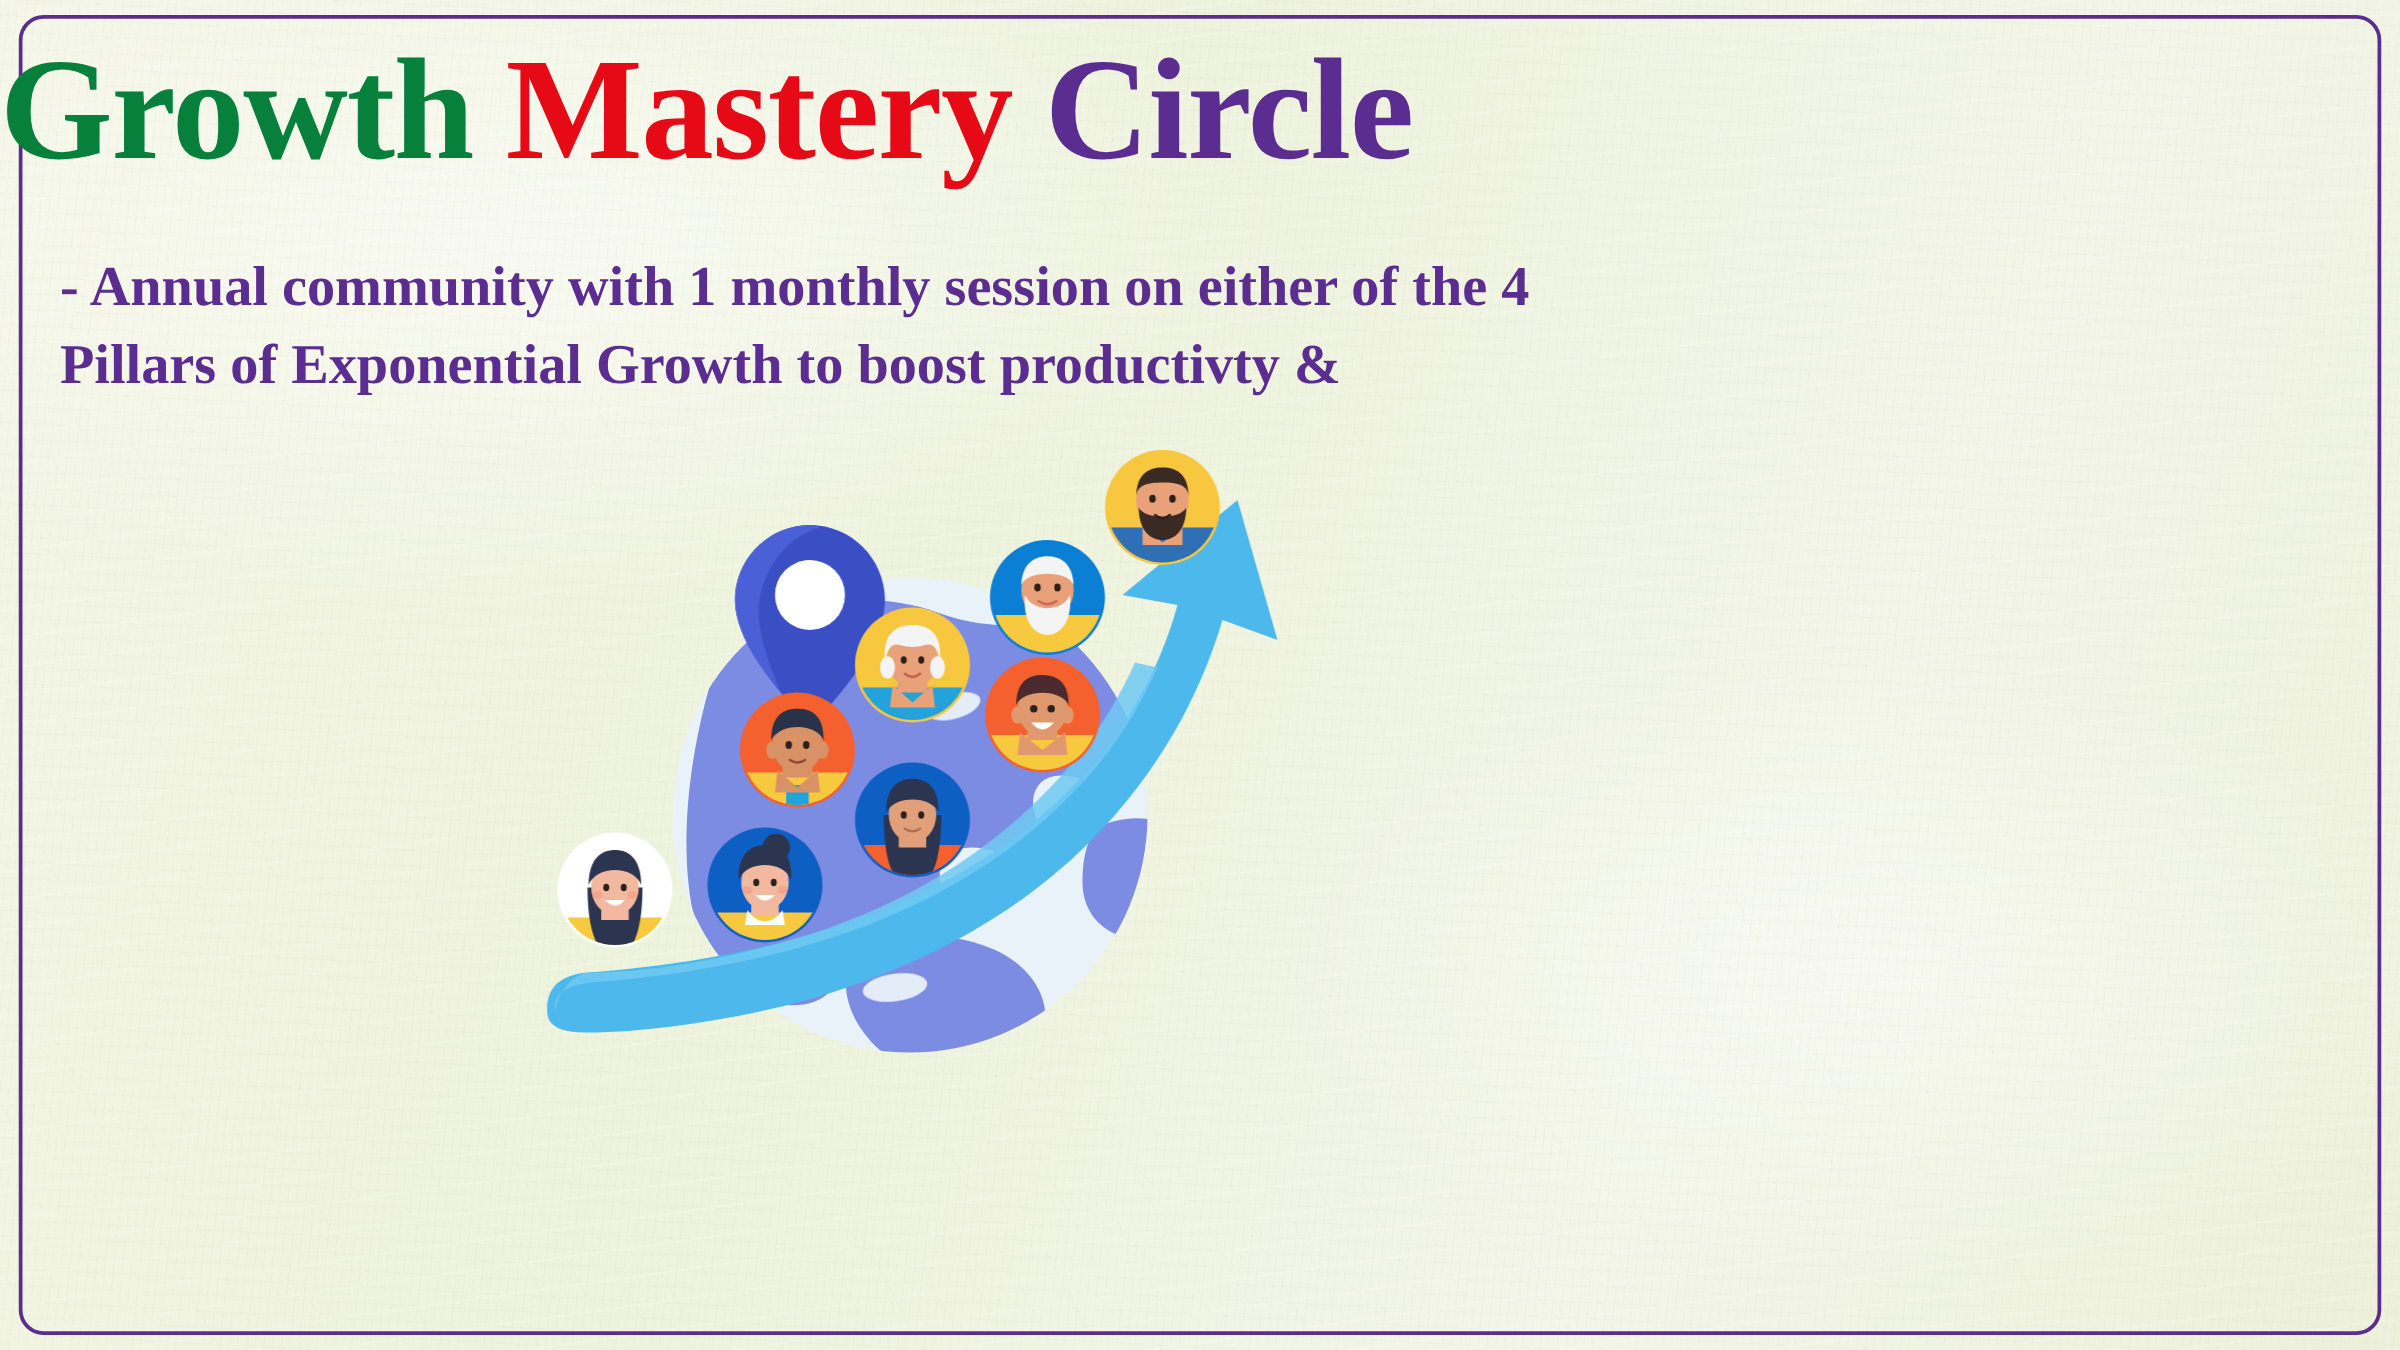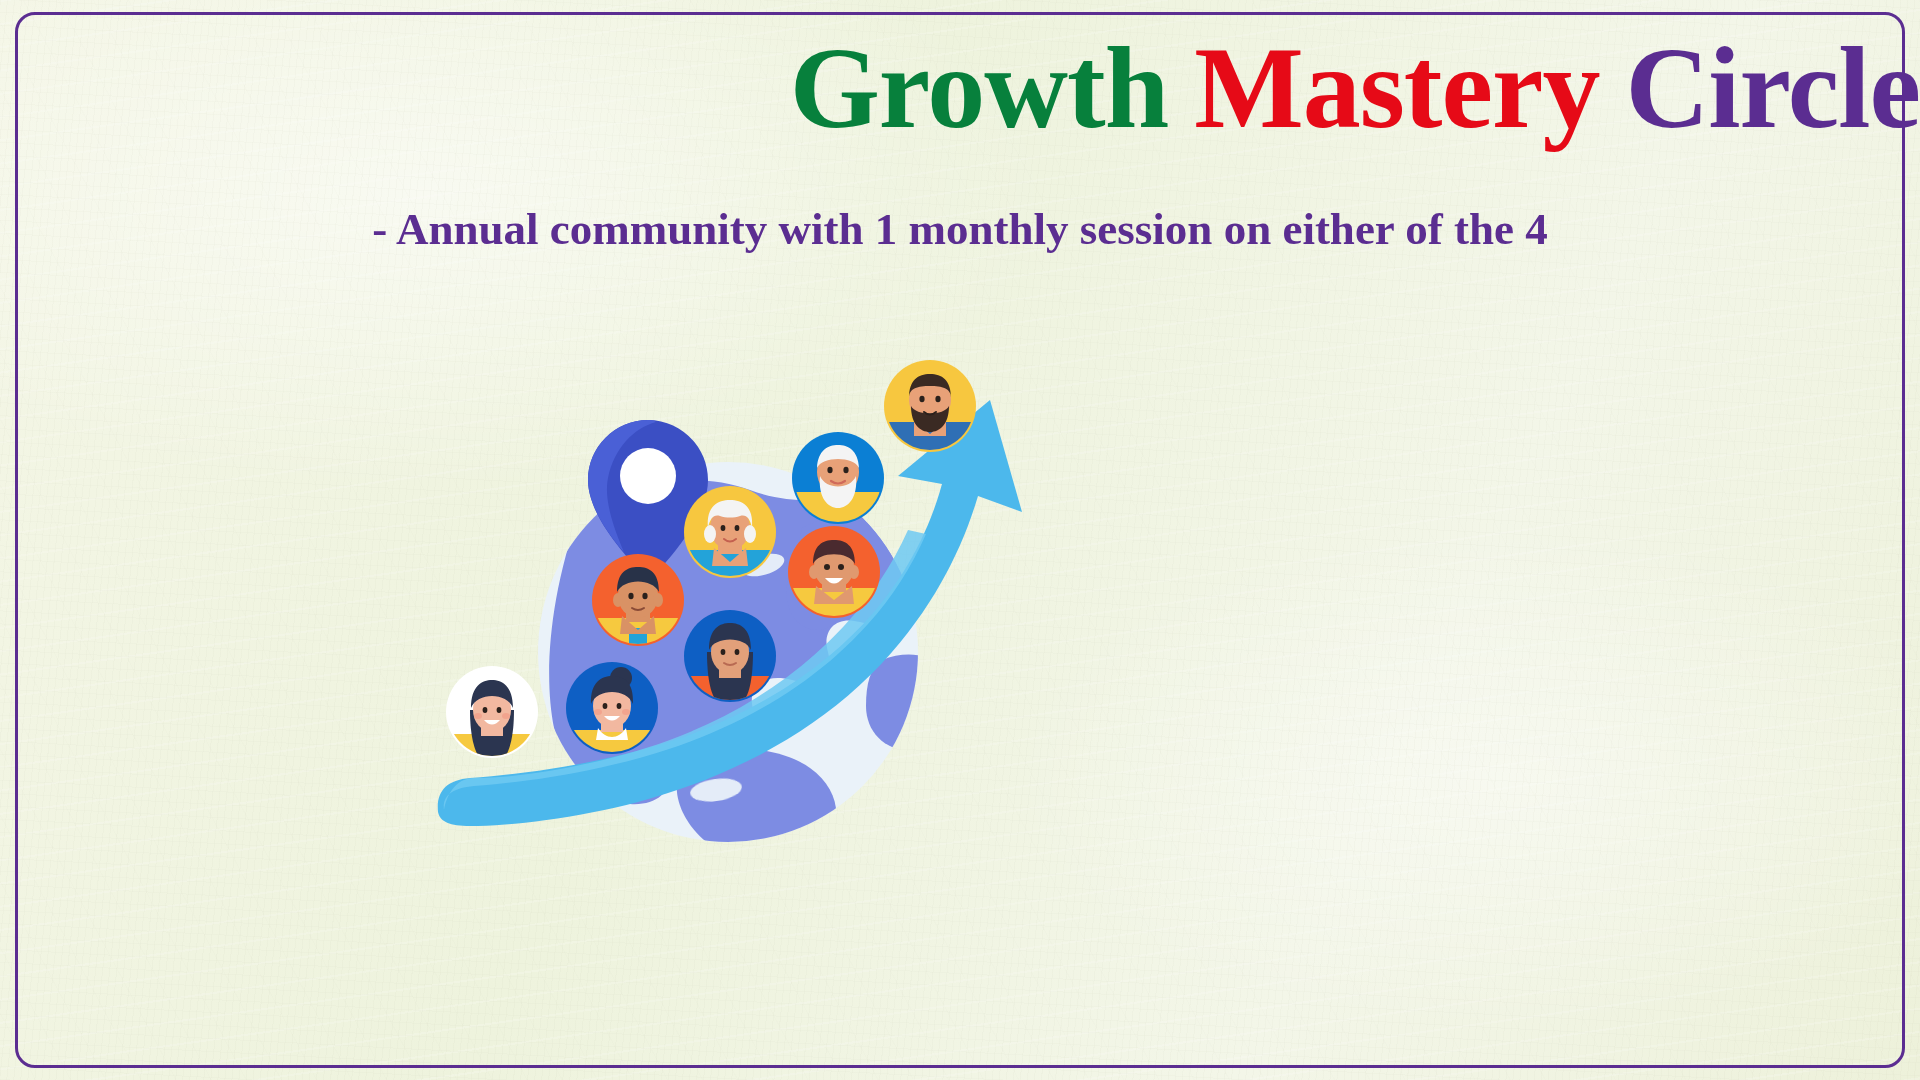--- a/index.html
+++ b/index.html
@@ -25,31 +25,31 @@
       repeating-linear-gradient(172deg, rgba(255,255,255,.35) 0px, rgba(255,255,255,.35) 2px, rgba(0,0,0,0) 2px, rgba(0,0,0,0) 23px),
       repeating-linear-gradient(62deg, rgba(160,160,140,.05) 0px, rgba(160,160,140,.05) 1px, rgba(0,0,0,0) 1px, rgba(0,0,0,0) 31px);
   }
   
   #frame{
     position:absolute;left:15px;top:12px;right:15px;bottom:12px;
     border:3px solid #5b2d91;border-radius:20px;pointer-events:none;
   }
   
   #title{
-    position:absolute;left:12px;right:0;top:26px;text-align:right;
+    position:absolute;left:0;right:0;top:26px;text-align:left;
     font-size:116px;font-weight:700;line-height:1.08;letter-spacing:-1px;
     white-space:nowrap;
   }
   #title .w1{color:#07803c;}
   #title .w2{color:#e60a17;}
   #title .w3{color:#5b2d91;}
   #title .sp{display:inline-block;width:26px;}
   
   #subtitle{
-    position:absolute;left:48px;right:48px;top:198px;text-align:center;
+    position:absolute;left:48px;right:48px;top:198px;text-align:left;
     color:#5b2d91;font-size:45px;font-weight:700;line-height:1.38;
   }
   #subtitle .ln{display:block;}
   
   #art{position:absolute;left:430px;top:360px;width:620px;height:490px;}
   #art svg{display:block;width:100%;height:100%;}
 </style>
 </head>
 <body>
 
@@ -57,20 +57,21 @@
 
   <div id="texture"></div>
   <div id="frame"></div>
 
   <div id="title">
     <span class="w1">Growth</span><span class="sp"></span><span class="w2">Mastery</span><span class="sp"></span><span class="w3">Circle</span>
   </div>
 
   <div id="subtitle">
     <span class="ln">- Annual community with 1 monthly session on either of the 4</span>
+    <span class="ln">Pillars of Exponential Growth to boost productivty &amp;</span>
   </div>
 
   <div id="art">
     <svg viewBox="0 0 620 490" xmlns="http://www.w3.org/2000/svg">
       <defs>
         <clipPath id="globeClip">
             <circle cx="298" cy="292" r="190"></circle>
           </clipPath>
 
         <clipPath id="cA">

